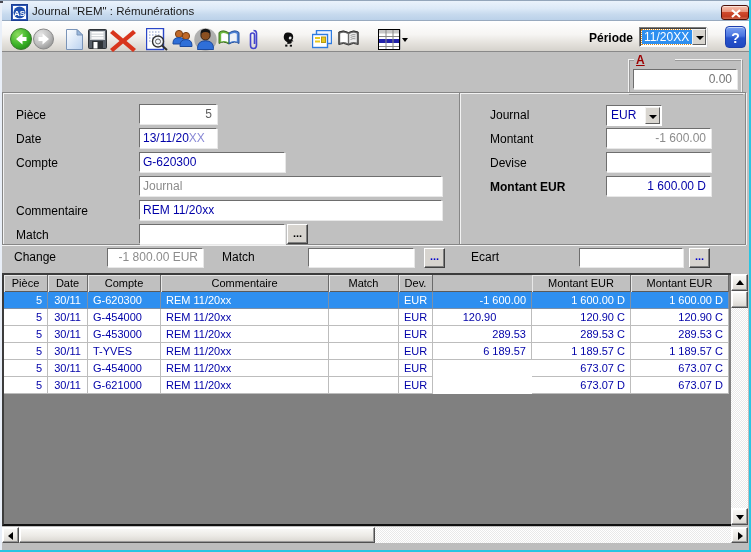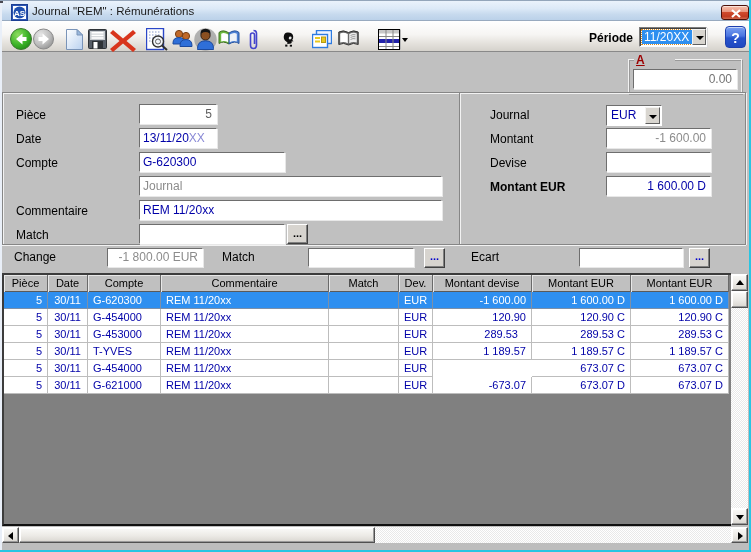--- a/index.html
+++ b/index.html
@@ -317,21 +317,20 @@
   <div class="btn" style="left:689px; top:248px; width:21px; height:20px; line-height:15px; color:#0000cc;">...</div>
 
   <div class="abs" id="tbl">
     <div id="thead">
         <div class="hc" style="left:0px;width:44px;">Pièce</div>
         <div class="hc" style="left:44px;width:40px;">Date</div>
         <div class="hc" style="left:84px;width:73px;">Compte</div>
         <div class="hc" style="left:157px;width:168px;">Commentaire</div>
         <div class="hc" style="left:325px;width:70px;">Match</div>
         <div class="hc" style="left:395px;width:34px;">Dev.</div>
-        <div class="hc" style="left:429px;width:99px;">Montant devise</div>
         <div class="hc" style="left:528px;width:99px;">Montant EUR</div>
         <div class="hc" style="left:627px;width:98px;">Montant EUR</div>
       </div>
 <div class="rowsel" style="top:17px;">
         <div class="tc " style="left:0px;width:44px;text-align:right;padding-right:5px;">5</div>
         <div class="tc " style="left:44px;width:40px;text-align:center;">30/11</div>
         <div class="tc " style="left:84px;width:73px;text-align:left;padding-left:5px;">G-620300</div>
         <div class="tc " style="left:157px;width:168px;text-align:left;padding-left:5px;">REM 11/20xx</div>
         <div class="tc " style="left:325px;width:70px;text-align:left;padding-left:5px;"></div>
         <div class="tc " style="left:395px;width:34px;text-align:left;padding-left:5px;">EUR</div>
@@ -339,64 +338,63 @@
         <div class="tc " style="left:528px;width:99px;text-align:right;padding-right:5px;">1 600.00 D</div>
         <div class="tc " style="left:627px;width:98px;text-align:right;padding-right:5px;">1 600.00 D</div>
       </div>
 <div class="row" style="top:34px;">
         <div class="tc " style="left:0px;width:44px;text-align:right;padding-right:5px;">5</div>
         <div class="tc " style="left:44px;width:40px;text-align:center;">30/11</div>
         <div class="tc " style="left:84px;width:73px;text-align:left;padding-left:5px;">G-454000</div>
         <div class="tc " style="left:157px;width:168px;text-align:left;padding-left:5px;">REM 11/20xx</div>
         <div class="tc " style="left:325px;width:70px;text-align:left;padding-left:5px;"></div>
         <div class="tc " style="left:395px;width:34px;text-align:left;padding-left:5px;">EUR</div>
-        <div class="tc " style="left:429px;width:99px;text-align:right;padding-right:5px;">120.90</div>
+        <div class="tc " style="left:429px;width:99px;text-align:center;padding-right:5px;">120.90</div>
         <div class="tc " style="left:528px;width:99px;text-align:right;padding-right:5px;">120.90 C</div>
         <div class="tc " style="left:627px;width:98px;text-align:right;padding-right:5px;">120.90 C</div>
       </div>
 <div class="row" style="top:51px;">
         <div class="tc " style="left:0px;width:44px;text-align:right;padding-right:5px;">5</div>
         <div class="tc " style="left:44px;width:40px;text-align:center;">30/11</div>
         <div class="tc " style="left:84px;width:73px;text-align:left;padding-left:5px;">G-453000</div>
         <div class="tc " style="left:157px;width:168px;text-align:left;padding-left:5px;">REM 11/20xx</div>
         <div class="tc " style="left:325px;width:70px;text-align:left;padding-left:5px;"></div>
         <div class="tc " style="left:395px;width:34px;text-align:left;padding-left:5px;">EUR</div>
-        <div class="tc " style="left:429px;width:99px;text-align:right;padding-right:13px;">289.53</div>
+        <div class="tc " style="left:429px;width:99px;text-align:right;padding-right:5px;">289.53</div>
         <div class="tc " style="left:528px;width:99px;text-align:right;padding-right:5px;">289.53 C</div>
         <div class="tc " style="left:627px;width:98px;text-align:right;padding-right:5px;">289.53 C</div>
       </div>
 <div class="row" style="top:68px;">
         <div class="tc " style="left:0px;width:44px;text-align:right;padding-right:5px;">5</div>
         <div class="tc " style="left:44px;width:40px;text-align:center;">30/11</div>
         <div class="tc " style="left:84px;width:73px;text-align:left;padding-left:5px;">T-YVES</div>
         <div class="tc " style="left:157px;width:168px;text-align:left;padding-left:5px;">REM 11/20xx</div>
         <div class="tc " style="left:325px;width:70px;text-align:left;padding-left:5px;"></div>
         <div class="tc " style="left:395px;width:34px;text-align:left;padding-left:5px;">EUR</div>
-        <div class="tc " style="left:429px;width:99px;text-align:right;padding-right:5px;">1 189.57</div>
+        <div class="tc " style="left:429px;width:99px;text-align:right;padding-right:5px;">6 189.57</div>
         <div class="tc " style="left:528px;width:99px;text-align:right;padding-right:5px;">1 189.57 C</div>
         <div class="tc " style="left:627px;width:98px;text-align:right;padding-right:5px;">1 189.57 C</div>
       </div>
 <div class="row" style="top:85px;">
         <div class="tc " style="left:0px;width:44px;text-align:right;padding-right:5px;">5</div>
         <div class="tc " style="left:44px;width:40px;text-align:center;">30/11</div>
         <div class="tc " style="left:84px;width:73px;text-align:left;padding-left:5px;">G-454000</div>
         <div class="tc " style="left:157px;width:168px;text-align:left;padding-left:5px;">REM 11/20xx</div>
         <div class="tc " style="left:325px;width:70px;text-align:left;padding-left:5px;"></div>
         <div class="tc " style="left:395px;width:34px;text-align:left;padding-left:5px;">EUR</div>
         <div class="tc " style="left:528px;width:99px;text-align:right;padding-right:5px;">673.07 C</div>
         <div class="tc " style="left:627px;width:98px;text-align:right;padding-right:5px;">673.07 C</div>
       </div>
 <div class="row" style="top:102px;">
         <div class="tc " style="left:0px;width:44px;text-align:right;padding-right:5px;">5</div>
         <div class="tc " style="left:44px;width:40px;text-align:center;">30/11</div>
         <div class="tc " style="left:84px;width:73px;text-align:left;padding-left:5px;">G-621000</div>
         <div class="tc " style="left:157px;width:168px;text-align:left;padding-left:5px;">REM 11/20xx</div>
         <div class="tc " style="left:325px;width:70px;text-align:left;padding-left:5px;"></div>
         <div class="tc " style="left:395px;width:34px;text-align:left;padding-left:5px;">EUR</div>
-        <div class="tc " style="left:429px;width:99px;text-align:right;padding-right:5px;">-673.07</div>
         <div class="tc " style="left:528px;width:99px;text-align:right;padding-right:5px;">673.07 D</div>
         <div class="tc " style="left:627px;width:98px;text-align:right;padding-right:5px;">673.07 D</div>
       </div>
   </div>
 
   <div class="sbtn" style="left:731px; top:274px; width:17px; height:17px;">
       <div class="tri" style="left:4px; top:5px; border-left:4px solid transparent; border-right:4px solid transparent; border-bottom:5px solid #000;"></div>
     </div>
   <div class="sbtn" style="left:731px; top:291px; width:17px; height:17px;"></div>
   <div class="abs dither" style="left:731px; top:308px; width:17px; height:200px;"></div>

